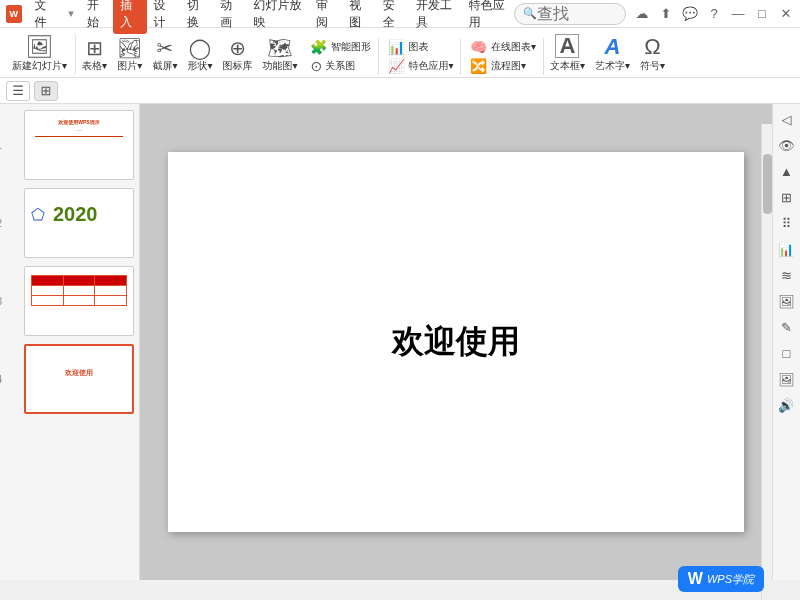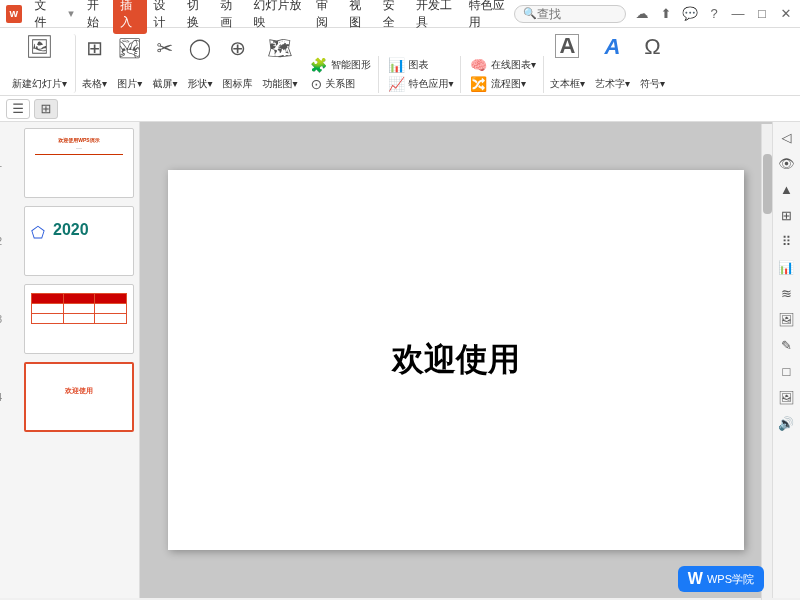--- a/index.html
+++ b/index.html
@@ -11,34 +11,34 @@
       background: #fff; border-bottom: 1px solid #ddd;
       padding: 0 6px; font-size: 12px; color: #333;
     }
     #titlebar .title-left { display: flex; align-items: center; gap: 6px; }
     #titlebar .app-icon { width: 18px; height: 18px; background: #e04e2c; border-radius: 2px; display: inline-flex; align-items: center; justify-content: center; color: #fff; font-size: 9px; font-weight: bold; }
     #titlebar .menu-bar { display: flex; align-items: center; gap: 0; }
     #titlebar .menu-item { padding: 3px 7px; cursor: pointer; border-radius: 3px; font-size: 12px; color: #333; }
     #titlebar .menu-item.active { background: #e04e2c; color: #fff; }
     #titlebar .title-right { margin-left: auto; display: flex; align-items: center; gap: 8px; }
     #titlebar .search-box { display: flex; align-items: center; border: 1px solid #ccc; border-radius: 12px; padding: 1px 8px; background: #f7f7f7; }
-    #titlebar .search-box input { border: none; background: transparent; outline: none; font-size: 12px; width: 80px; }
+    #titlebar .search-box input { border: none; background: transparent; outline: none; font-size: 16px; width: 80px; }
     #titlebar .ctrl-btn { width: 16px; height: 16px; cursor: pointer; text-align: center; font-size: 13px; color: #666; }
 
     
     #ribbon {
       background: #fff; border-bottom: 1px solid #ddd;
       padding: 4px 8px 2px 8px;
     }
     #ribbon .ribbon-tools {
       display: flex; align-items: flex-end; gap: 2px; flex-wrap: wrap;
     }
     .rb-item { display: flex; flex-direction: column; align-items: center; cursor: pointer; padding: 2px 4px; border-radius: 3px; }
     .rb-item .ri { font-size: 22px; line-height: 1; color: #555; }
-    .rb-item .rl { font-size: 10px; color: #333; margin-top: 19px; white-space: nowrap; }
+    .rb-item .rl { font-size: 10px; color: #333; margin-top: 1px; white-space: nowrap; }
 
     
     .rb-col { display: flex; flex-direction: column; gap: 1px; border-right: 1px solid #e0e0e0; padding: 0 4px; }
     .rb-col:last-child { border-right: none; }
     .rb-small { display: flex; align-items: center; gap: 3px; cursor: pointer; padding: 1px 3px; border-radius: 2px; white-space: nowrap; }
     .rb-small .ri-s { font-size: 14px; color: #555; }
     .rb-small .rl-s { font-size: 10px; color: #333; }
 
     
     #toolbar2 {
@@ -68,21 +68,21 @@
     .rs-btn { width: 22px; height: 22px; display: flex; align-items: center; justify-content: center; cursor: pointer; border-radius: 3px; font-size: 13px; color: #555; }
 
     
     #wps-badge {
       position: fixed; bottom: 8px; right: 36px;
       display: flex; align-items: center; gap: 4px;
       background: #1a7af7; border-radius: 6px; padding: 4px 10px;
       cursor: pointer;
     }
     #wps-badge .wps-logo { color: #fff; font-size: 16px; font-weight: bold; }
-    #wps-badge .wps-text { color: #fff; font-size: 11px; }
+    #wps-badge .wps-text { color: #fff; font-size: 11px; font-style: italic; }
 
     
     #vscrollbar { position: absolute; right: 28px; top: 124px; width: 11px; bottom: 0; background: #f0f0f0; border-left: 1px solid #ddd; }
     #vscrollbar-thumb { width: 9px; height: 60px; background: #bbb; border-radius: 4px; margin: 2px auto; margin-top: 30px; }
   </style>
 </head>
 <body>
 
 <div id="titlebar">
   <div class="title-left">
@@ -230,21 +230,21 @@
           <div style="height:1px;background:#cc3300;margin:4px 10px 0 10px;"></div>
         </div>
       </div>
     </div>
 
     <div class="slide-thumb">
       <span class="slide-num">2</span>
       <div class="slide-thumb-inner">
         <div style="position:relative;height:100%;">
           <span style="position:absolute;left:6px;top:16px;font-size:16px;color:#2a5bda;">⬠</span>
-          <span style="position:absolute;left:28px;top:14px;font-size:16px;font-weight:bold;color:#0f766e;">2020</span>
+          <span style="position:absolute;left:28px;top:14px;font-size:20px;font-weight:bold;color:#4d7c0f;">2020</span>
         </div>
       </div>
     </div>
 
     <div class="slide-thumb">
       <span class="slide-num">3</span>
       <div class="slide-thumb-inner">
         <div style="padding:8px 6px;">
           <table style="width:100%;border-collapse:collapse;">
             <tbody>

